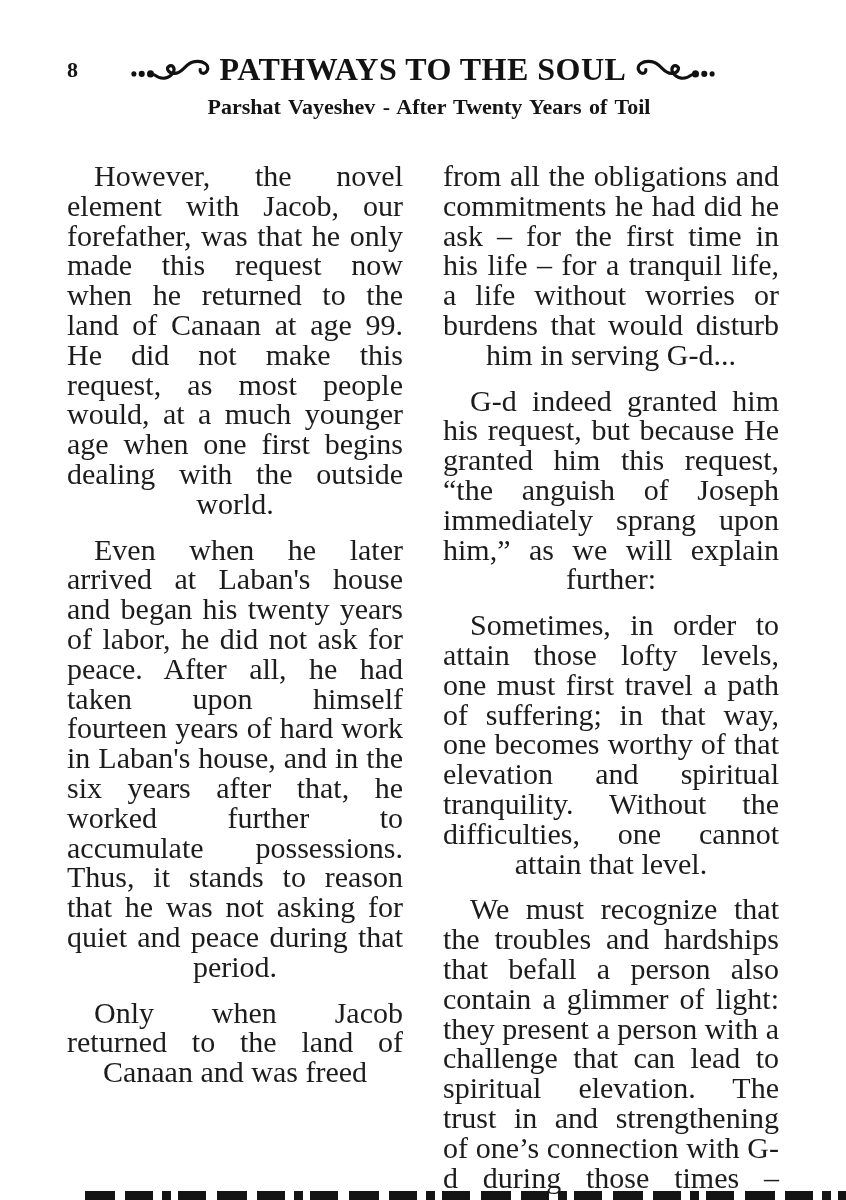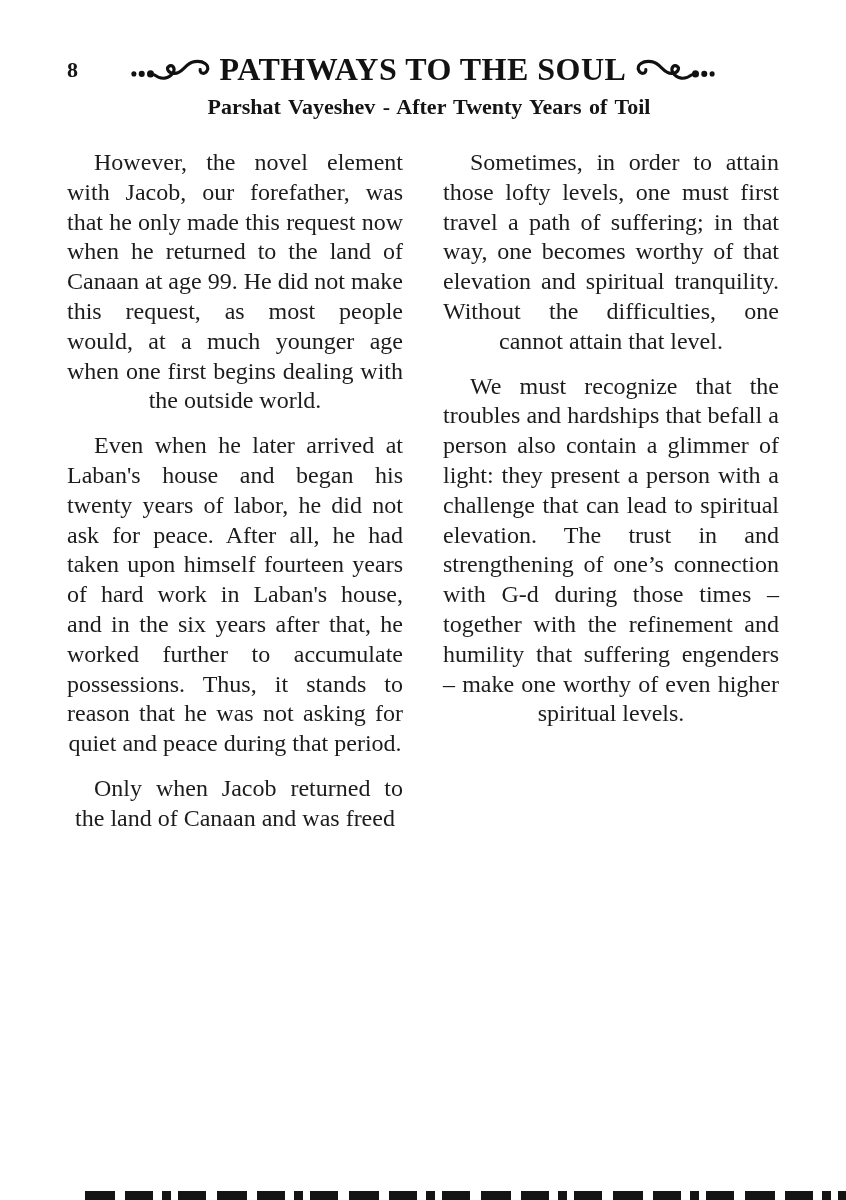--- a/index.html
+++ b/index.html
@@ -73,22 +73,22 @@
     left: 67px;
     width: 712px;
     display: flex;
     gap: 40px;
   }
   .col {
     width: 336px;
     flex: 0 0 336px;
   }
   .col p {
-    margin: 3px 0 15px 0;
-    font-size: 24px;
+    margin: 16px 0 15px 0;
+    font-size: 30px;
     line-height: 29.8px;
     text-align: justify;
     text-align-last: center;
     text-indent: 27px;
     hyphens: none;
     color: #1c1c1c;
   }
   .col p.continuation {
     text-indent: 0;
   }
@@ -158,20 +158,22 @@
   </header>
 
   <main class="columns">
     <section class="col">
       <p>However, the novel element with Jacob, our forefather, was that he only made this request now when he returned to the land of Canaan at age 99. He did not make this request, as most people would, at a much younger age when one first begins dealing with the outside world.</p>
       <p>Even when he later arrived at Laban's house and began his twenty years of labor, he did not ask for peace. After all, he had taken upon himself fourteen years of hard work in Laban's house, and in the six years after that, he worked further to accumulate possessions. Thus, it stands to reason that he was not asking for quiet and peace during that period.</p>
       <p>Only when Jacob returned to the land of Canaan and was freed</p>
     </section>
 
     <section class="col">
+      <p class="continuation">from all the obligations and commitments he had did he ask – for the first time in his life – for a tranquil life, a life without worries or burdens that would disturb him in serving G-d...</p>
+      <p>G-d indeed granted him his request, but because He granted him this request, “the anguish of Joseph immediately sprang upon him,” as we will explain further:</p>
       <p>Sometimes, in order to attain those lofty levels, one must first travel a path of suffering; in that way, one becomes worthy of that elevation and spiritual tranquility. Without the difficulties, one cannot attain that level.</p>
       <p>We must recognize that the troubles and hardships that befall a person also contain a glimmer of light: they present a person with a challenge that can lead to spiritual elevation. The trust in and strengthening of one’s connection with G-d during those times – together with the refinement and humility that suffering engenders – make one worthy of even higher spiritual levels.</p>
     </section>
   </main>
 
   <div class="cutoff-strip"></div>
 
 </div>
 
 </body></html>

